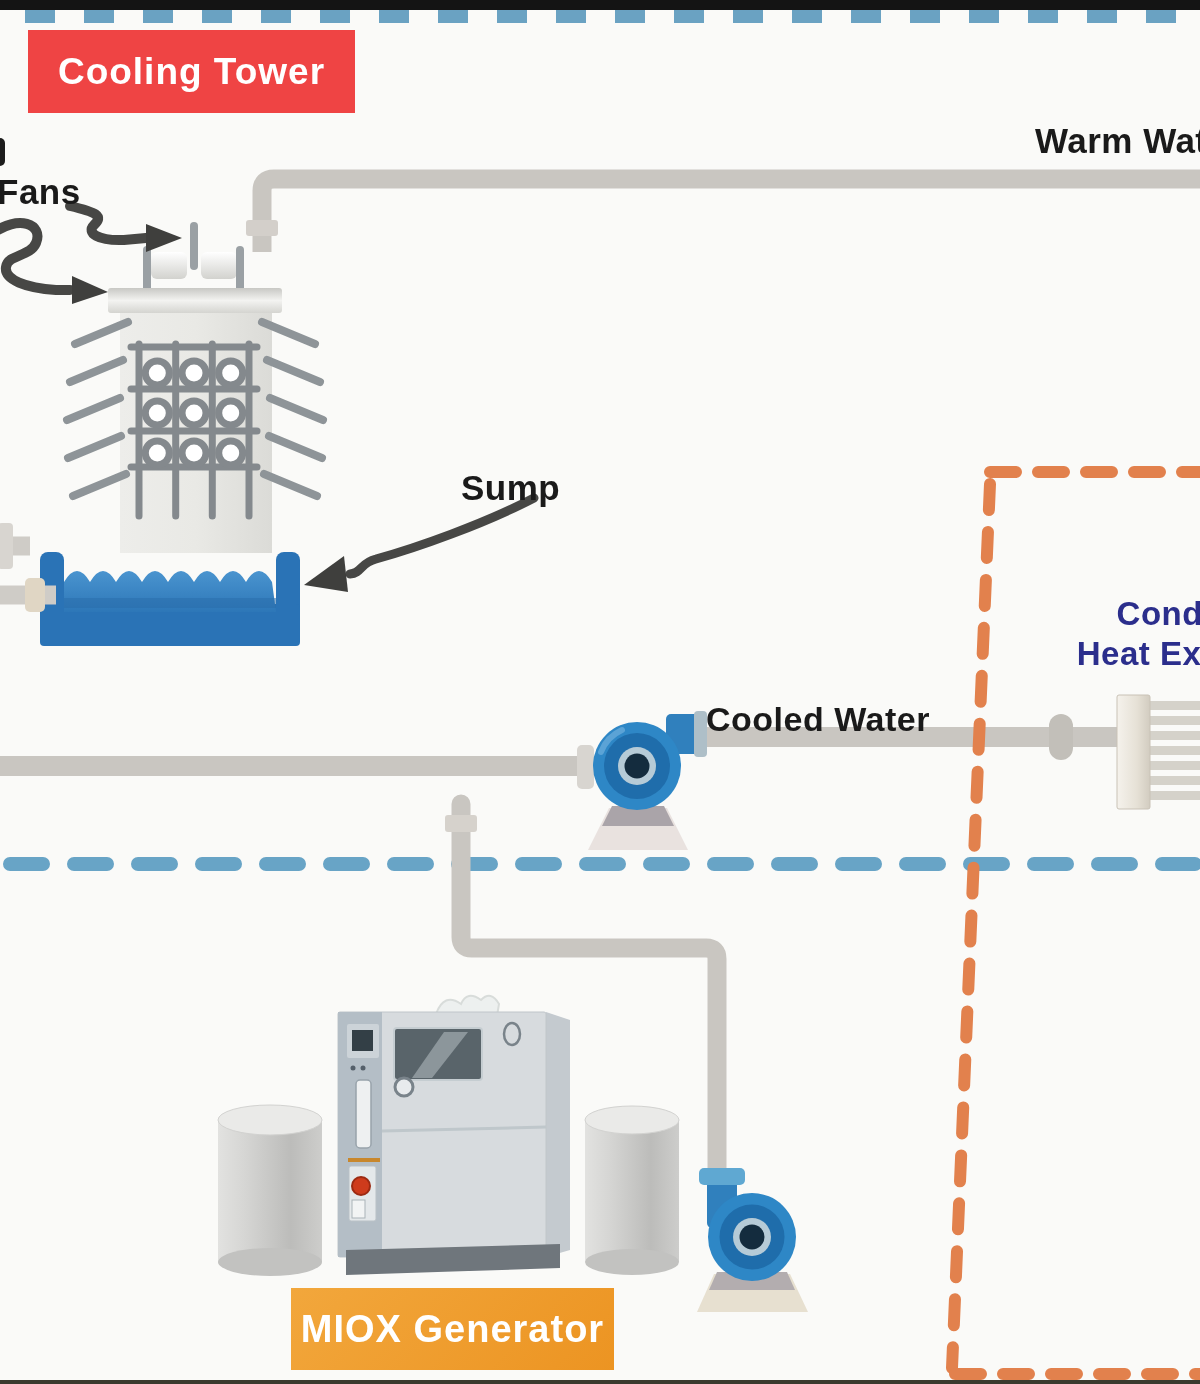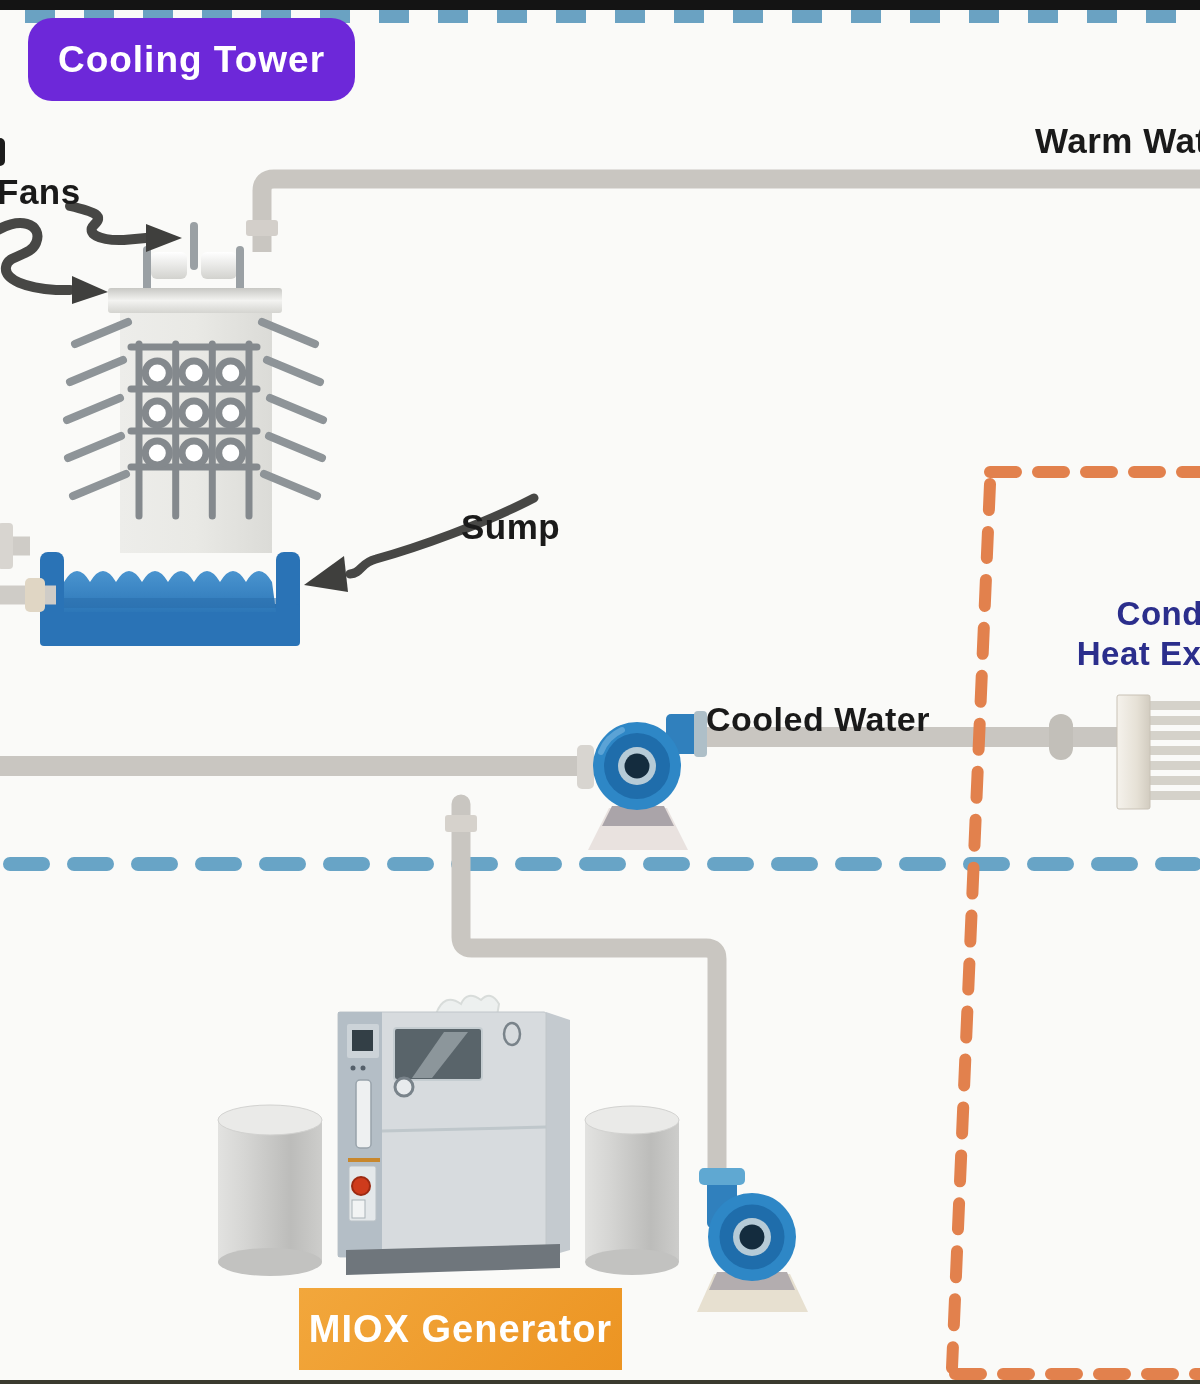--- a/index.html
+++ b/index.html
@@ -9,36 +9,36 @@
     font-family:"Liberation Sans",sans-serif;
   }
   .stage{position:absolute;left:0;top:0;width:1200px;height:1384px;}
   svg.art{position:absolute;left:0;top:0;z-index:2;}
   .lbl{
     position:absolute;font-weight:bold;color:#1a1a1a;
     white-space:nowrap;z-index:6;letter-spacing:.5px;
   }
   .lbl-fans{left:-3px;top:172px;font-size:35px;}
   .lbl-warm{left:1035px;top:121px;font-size:35px;}
-  .lbl-sump{left:461px;top:468px;font-size:35px;margin-top:39px;}
+  .lbl-sump{left:461px;top:468px;font-size:35px;}
   .lbl-cooled{left:706px;top:680px;font-size:34px;margin-top:20px;}
   .lbl-condenser{
     left:995px;top:594px;width:420px;text-align:center;
     color:#2b2e8c;font-size:33px;line-height:40px;white-space:nowrap;
   }
   .box-label{
     position:absolute;display:flex;align-items:center;justify-content:center;
     color:#ffffff;font-weight:bold;z-index:6;letter-spacing:1px;
   }
   .box-cooling{
-    left:28px;top:18px;width:327px;height:83px;
-    background:#6d28d9;font-size:37px;border-radius:24px;
+    left:28px;top:30px;width:327px;height:83px;
+    background:#ef4444;font-size:37px;
   }
   .box-miox{
-    left:299px;top:1288px;width:323px;height:82px;
+    left:291px;top:1288px;width:323px;height:82px;
     background:linear-gradient(135deg,#f2a73c,#ec9422);font-size:38px;
   }
 </style>
 </head>
 <body>
 
 <div class="stage">
 
   <svg class="art" width="1200" height="1384" viewBox="0 0 1200 1384">
     <defs>

